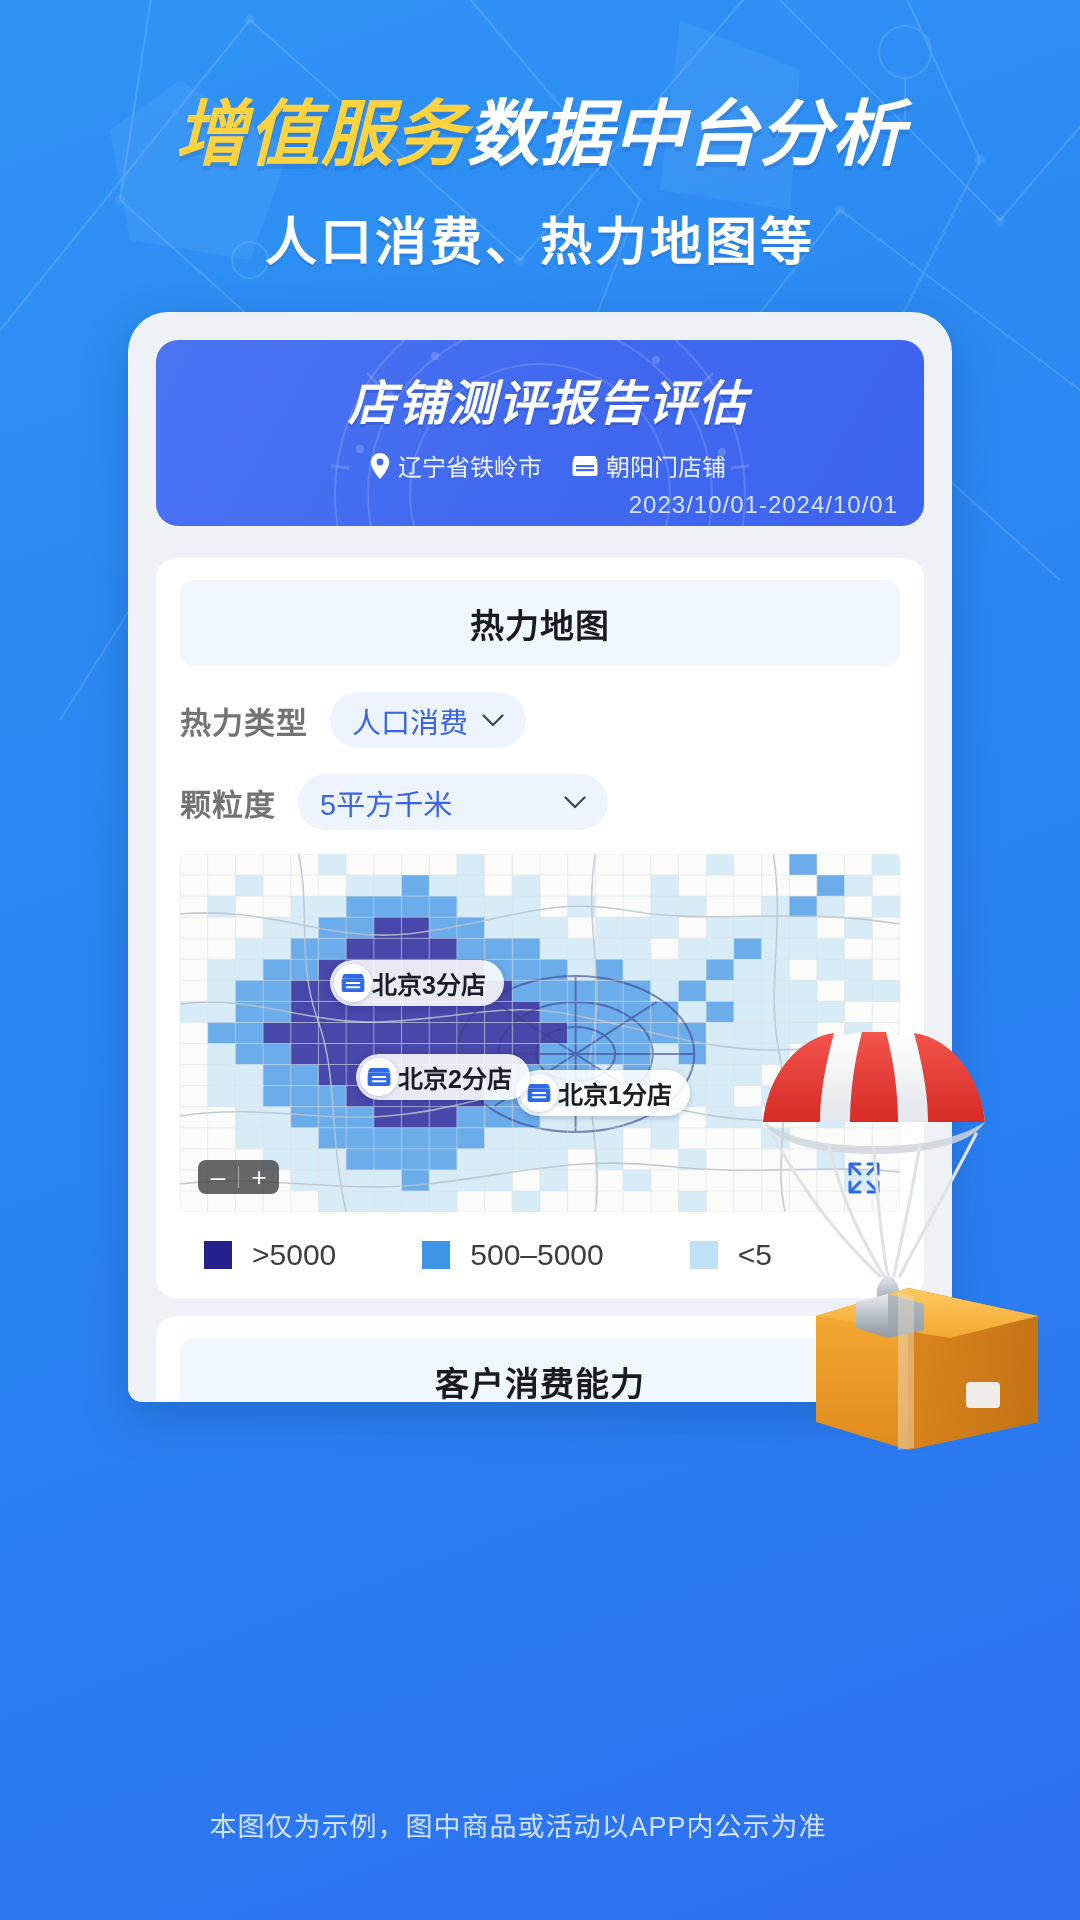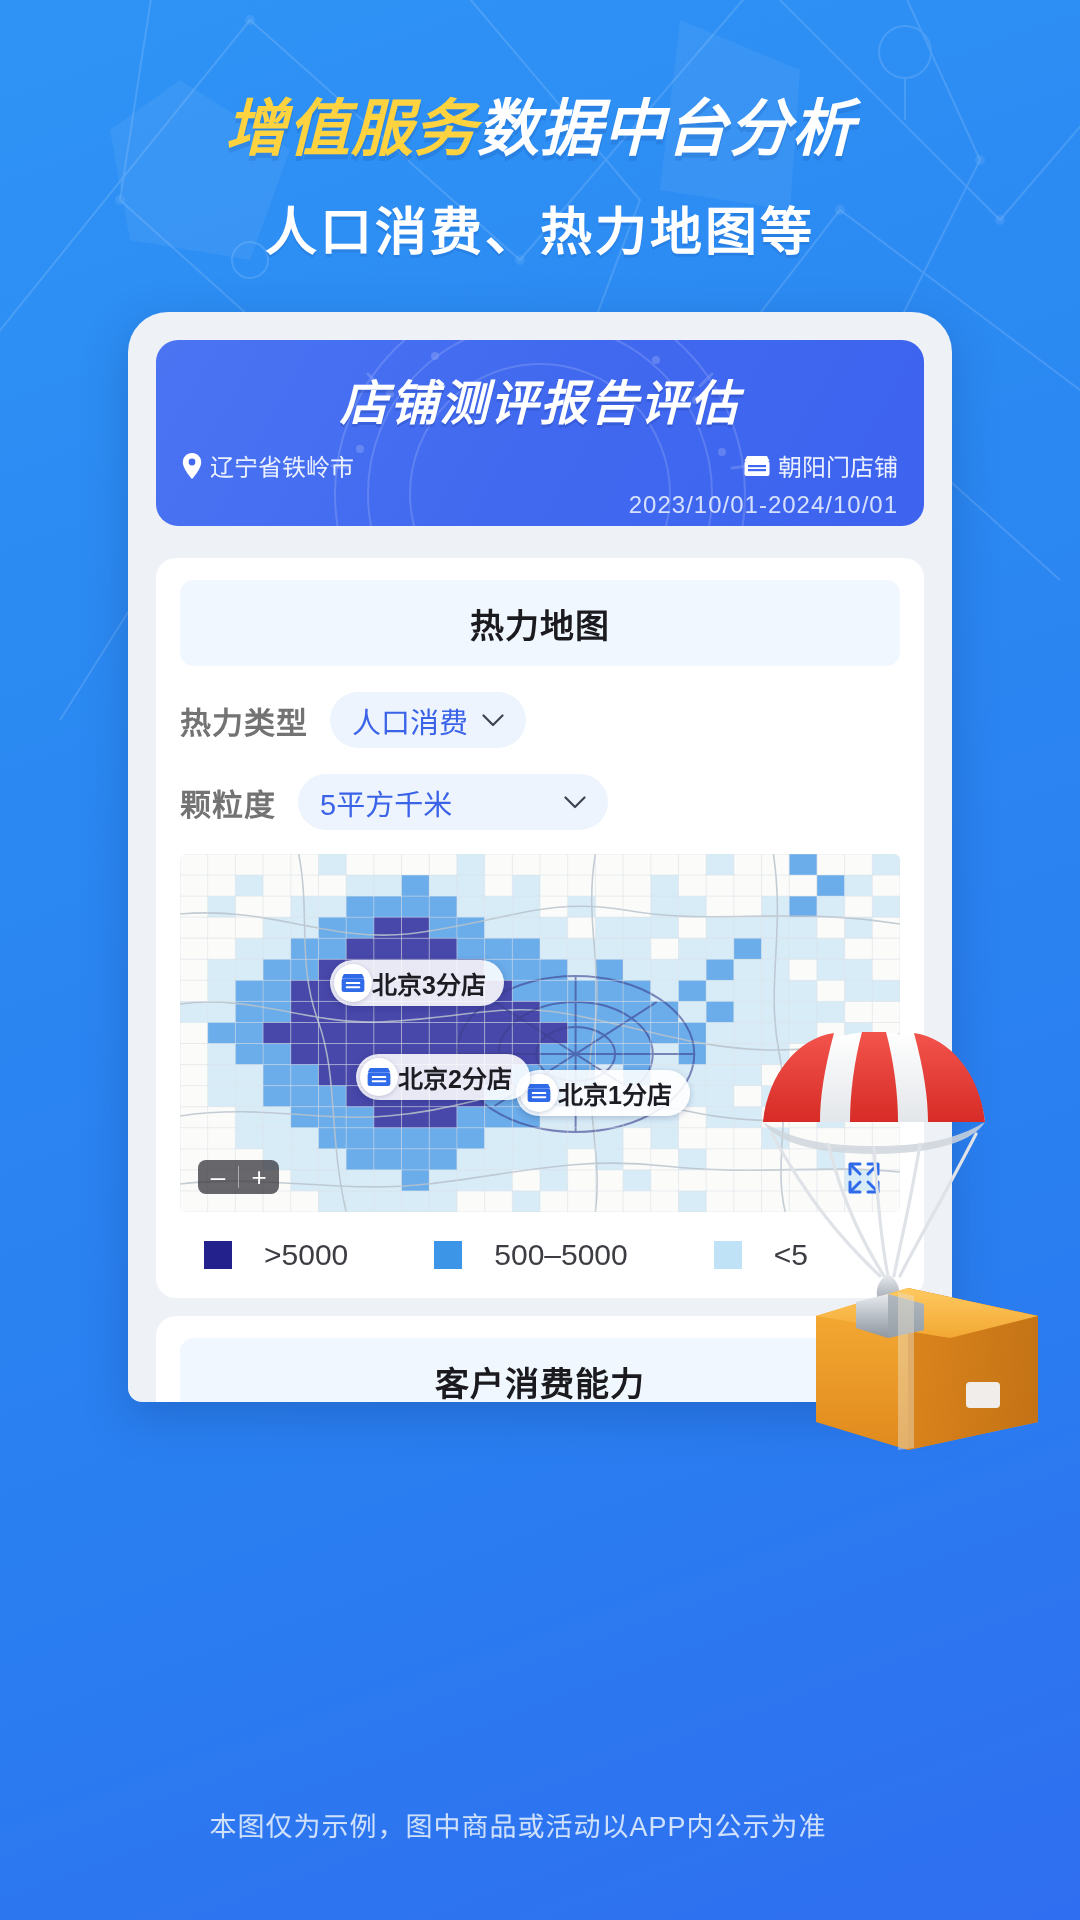--- a/index.html
+++ b/index.html
@@ -14,21 +14,21 @@
     background: linear-gradient(160deg, #2f93f5 0%, #2b88f2 35%, #2a7ef0 70%, #2f6ef0 100%);
   }
 
   
   .bg-deco { position:absolute; inset:0; overflow:hidden; pointer-events:none; }
   .bg-deco svg { position:absolute; top:-40px; left:0; width:1080px; height:760px; opacity:.45; }
 
   
   .hero { position:absolute; top:0; left:0; width:1080px; padding-top:96px; text-align:center; }
   .hero-title {
-    font-size:62px; font-weight:900; font-style:italic; letter-spacing:1px;
+    font-size:72px; font-weight:900; font-style:italic; letter-spacing:1px;
     line-height:1.06; white-space:nowrap;
     text-shadow: 0 5px 0 rgba(20,70,150,.18);
   }
   .hero-title .gold { color:#ffd23f; }
   .hero-title .white { color:#ffffff; }
   .hero-sub {
     margin-top:28px; font-size:52px; font-weight:700; color:#ffffff; letter-spacing:3px;
     text-shadow: 0 3px 0 rgba(20,70,150,.16);
   }
 
@@ -39,27 +39,27 @@
     box-shadow: 0 14px 46px rgba(12,45,110,.25);
     padding:28px 28px 0 28px; overflow:hidden;
   }
 
   
   .report-banner {
     position:relative; height:186px; border-radius:22px; overflow:hidden;
     background: linear-gradient(120deg, #4b74f3 0%, #4169ef 50%, #3d63ef 100%);
   }
   .report-banner .dial { position:absolute; left:50%; top:-96px; transform:translateX(-50%); opacity:.30; }
-  .report-banner-inner { position:relative; z-index:2; padding:24px 26px 0 26px; }
+  .report-banner-inner { position:relative; z-index:2; padding:24px 26px 0 42px; }
   .report-title {
     text-align:center; font-size:48px; font-weight:900; font-style:italic; color:#fff;
     letter-spacing:2px; text-shadow:0 3px 0 rgba(25,55,150,.25);
   }
   .report-meta {
-    margin-top:14px; display:flex; justify-content:space-between; align-items:center; gap:30px;
+    margin-top:14px; display:flex; justify-content:center; align-items:center; gap:30px;
     font-size:24px; color:#eaf0ff;
   }
   .report-meta .m-item { display:flex; align-items:center; gap:8px; }
   .report-date { margin-top:8px; text-align:right; font-size:24px; color:#d5e0ff; letter-spacing:1px; }
   .ico-svg { display:block; }
 
   
   .content-card {
     margin-top:32px; background:#fff; border-radius:20px; padding:22px 24px 26px 24px;
   }
@@ -110,21 +110,21 @@
     font-size:26px; line-height:1; cursor:pointer; font-family:inherit;
   }
   .zoom-ctl .sep { width:1px; height:22px; background:rgba(255,255,255,.45); }
   .fullscreen-btn {
     position:absolute; right:18px; bottom:16px; width:36px; height:36px;
     background:transparent; border:0; cursor:pointer; padding:0;
   }
 
   
   .legend { margin-top:26px; display:flex; align-items:center; padding-left:24px; gap:0; }
-  .legend-item { display:flex; align-items:center; gap:32px; font-size:30px; color:#3c3c42; }
+  .legend-item { display:flex; align-items:center; gap:20px; font-size:30px; color:#3c3c42; }
   .legend-item + .legend-item { margin-left:86px; }
   .swatch { width:28px; height:28px; flex:0 0 auto; }
 
   
   .content-card.second { margin-top:18px; padding-bottom:40px; }
 
   
   .parachute { position:absolute; right:12px; top:1030px; width:330px; height:420px; pointer-events:none; }
 
   

